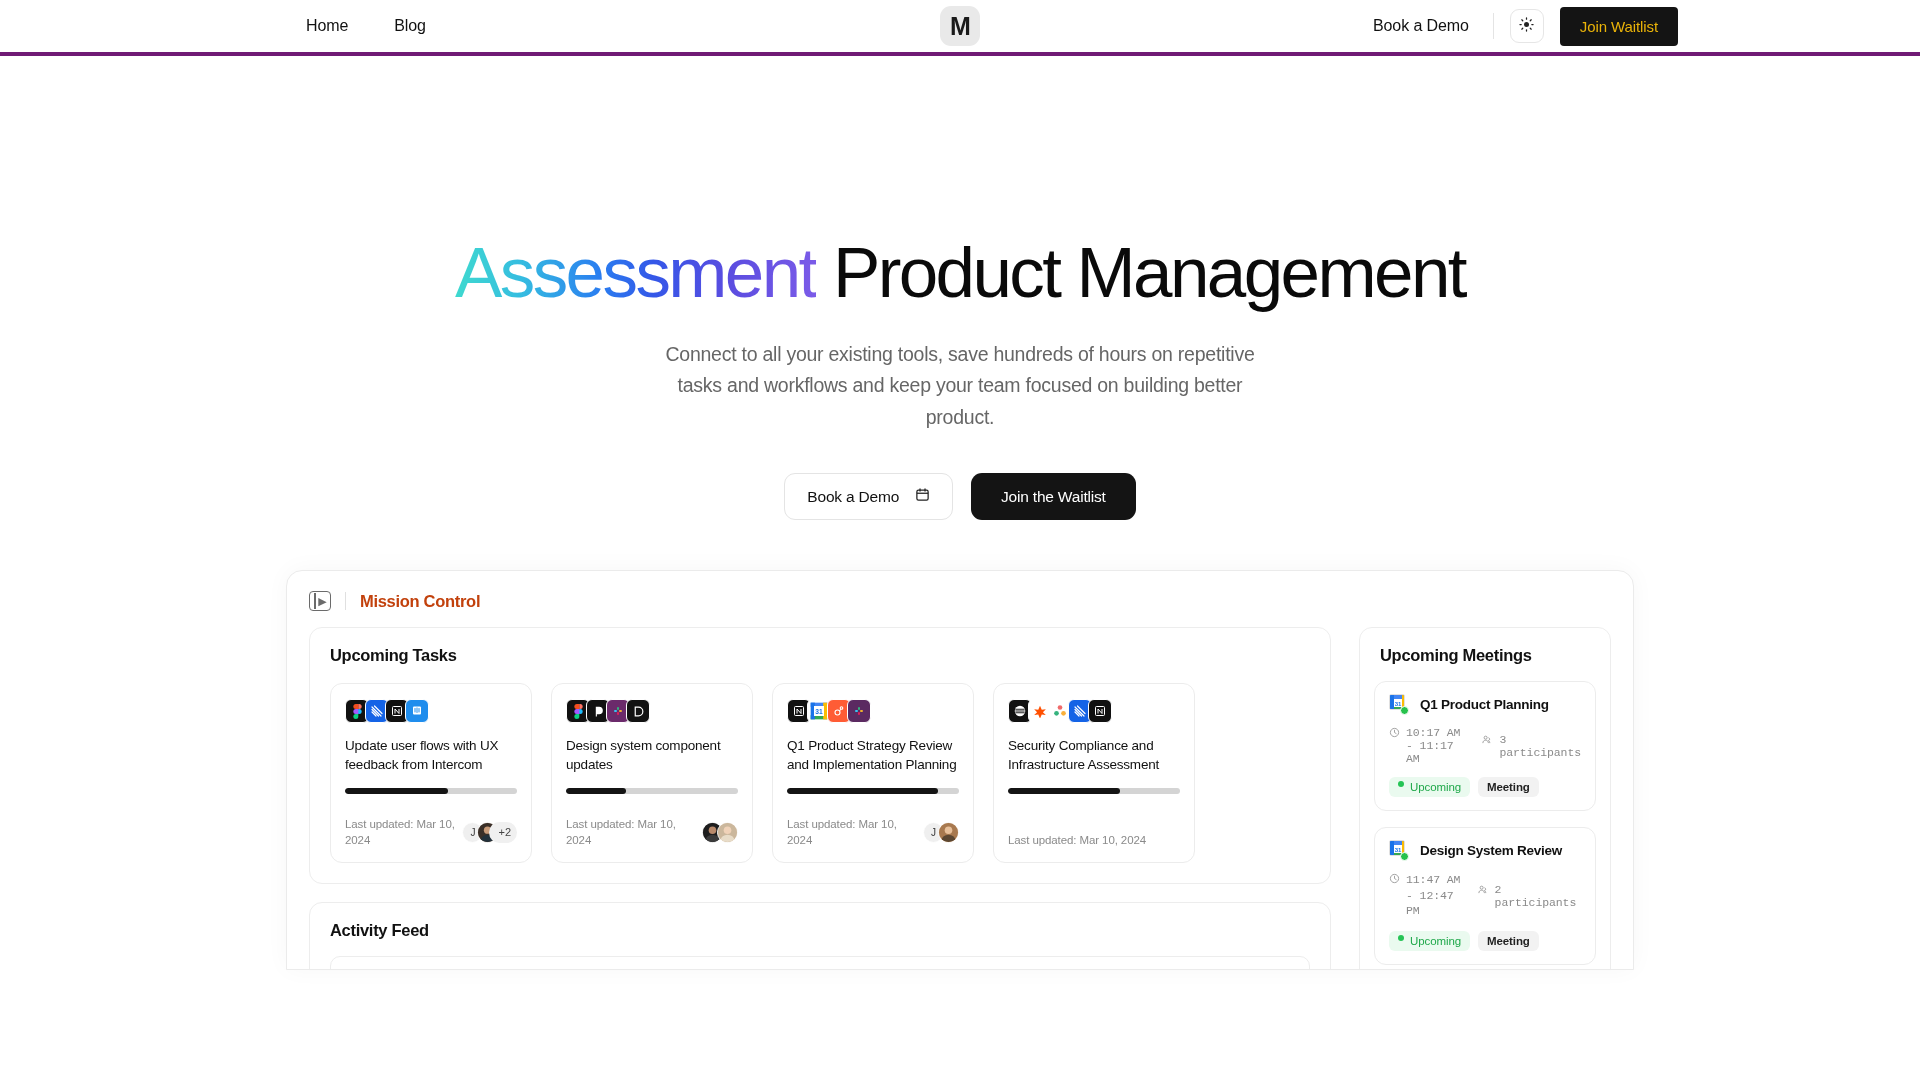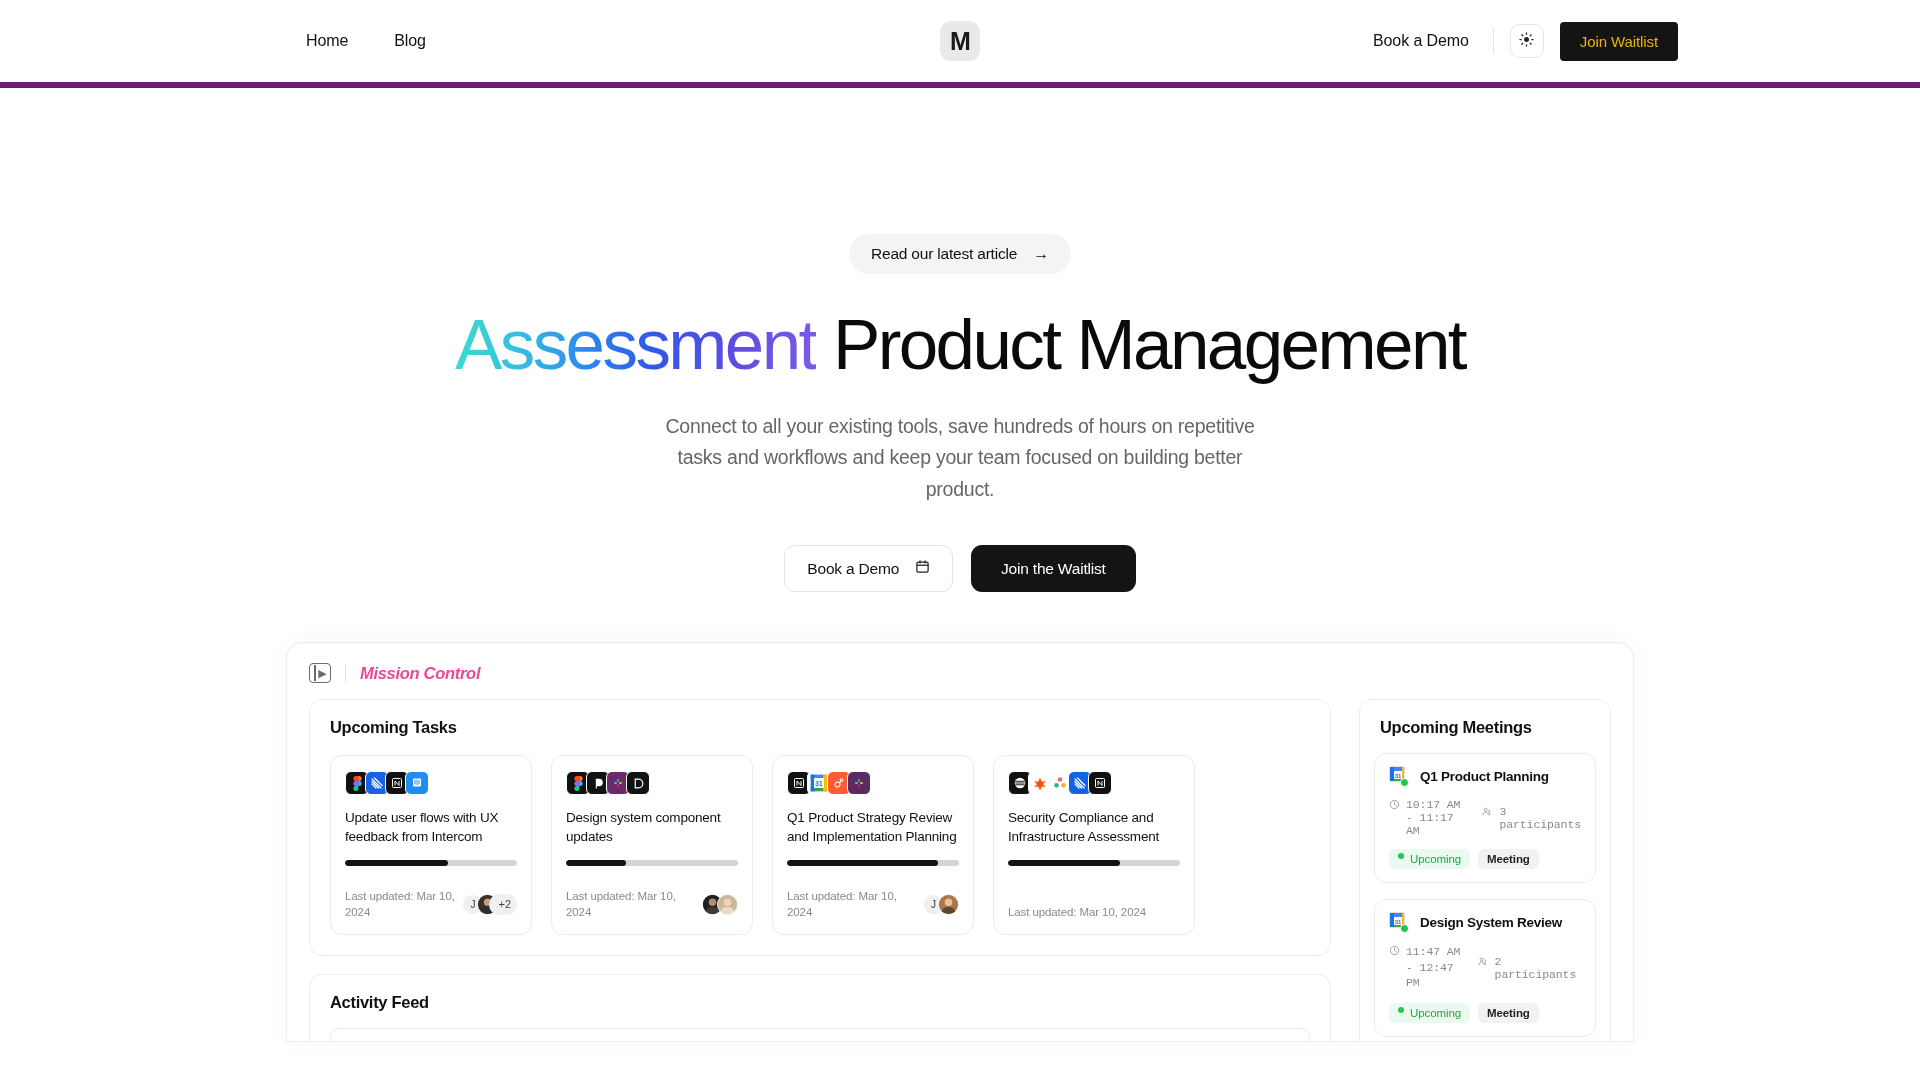--- a/index.html
+++ b/index.html
@@ -9,22 +9,22 @@
     height: 1080px;
     overflow: hidden;
     background: #ffffff;
     font-family: "Liberation Sans", sans-serif;
     -webkit-font-smoothing: antialiased;
   }
 
   
   .header {
     position: relative;
-    height: 88px;
-    border-bottom: 6px solid #701a75;
+    height: 56px;
+    border-bottom: 4px solid #701a75;
     display: flex;
     align-items: center;
     background: #fff;
   }
   .nav-left {
     display: flex;
     align-items: center;
     gap: 46px;
     margin-left: 306px;
   }
@@ -198,21 +198,21 @@
   }
   .sidebar-toggle::before {
     content: "";
     position: absolute; left: 4px; top: 1px; bottom: 1px;
     width: 1.6px; background: #6b6b6b;
   }
   .sidebar-toggle span {
     font-size: 11px; color: #6b6b6b; margin-left: 5px; line-height: 1;
   }
   .head-sep { width: 1px; height: 18px; background: #e0e0e0; }
-  .panel-title { font-size: 16.5px; font-weight: 600; color: #ec4899; letter-spacing: -0.3px; font-style: italic; }
+  .panel-title { font-size: 16.5px; font-weight: 600; color: #c2410c; letter-spacing: -0.3px; }
 
   .panel-body {
     display: flex;
     gap: 28px;
     padding: 0 22px;
   }
   .col-main { flex: 1; min-width: 0; }
   .col-side { width: 252px; flex-shrink: 0; }
 
   .card-box {
@@ -375,24 +375,20 @@
           <line x1="19.5" y1="4.5" x2="18" y2="6"></line>
             <line x1="6" y1="18" x2="4.5" y2="19.5"></line>
         </svg>
       </span>
     </button>
     <button class="btn-dark">Join Waitlist</button>
   </div>
 </header>
 
 <section class="hero">
-  <div class="badge">
-    <span>Read our latest article</span>
-    <span class="arrow">→</span>
-  </div>
 
   <h1 class="headline">
     <span class="grad">Assessment</span><span> Product Management</span>
   </h1>
 
   <p class="subtitle">Connect to all your existing tools, save hundreds of hours on repetitive tasks and workflows and keep your team focused on building better product.</p>
 
   <div class="cta-row">
     <button class="btn-light">
       <span>Book a Demo</span>

